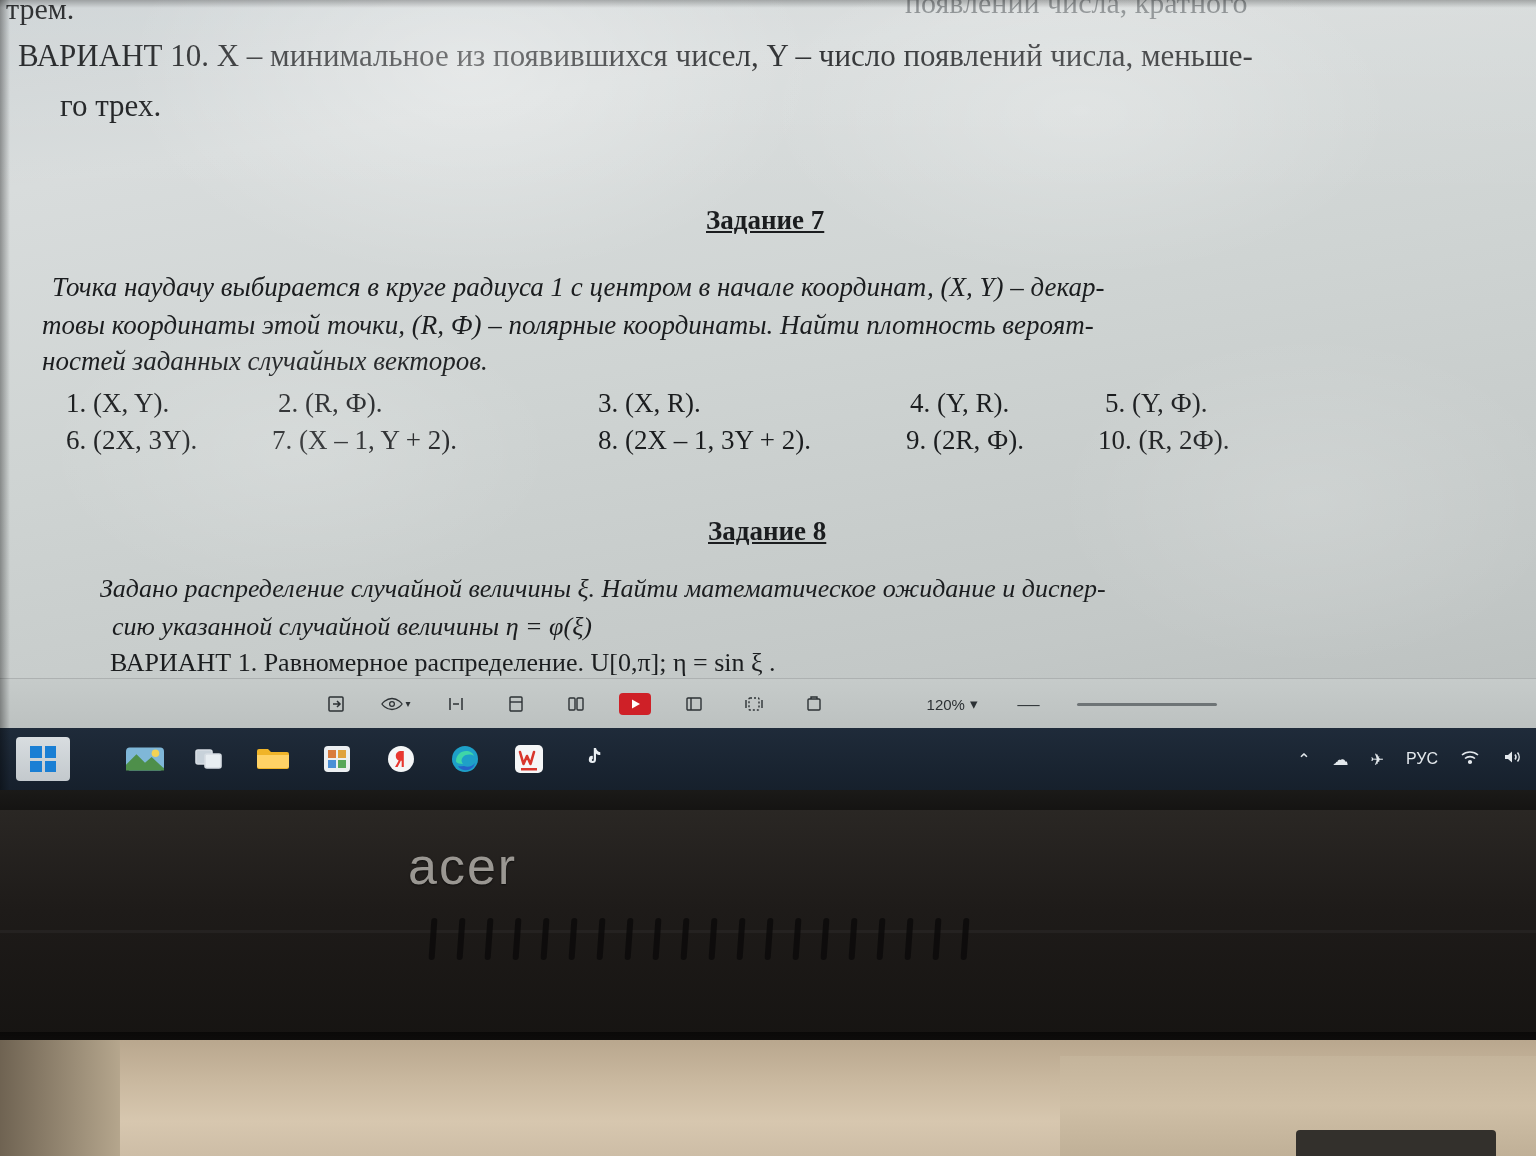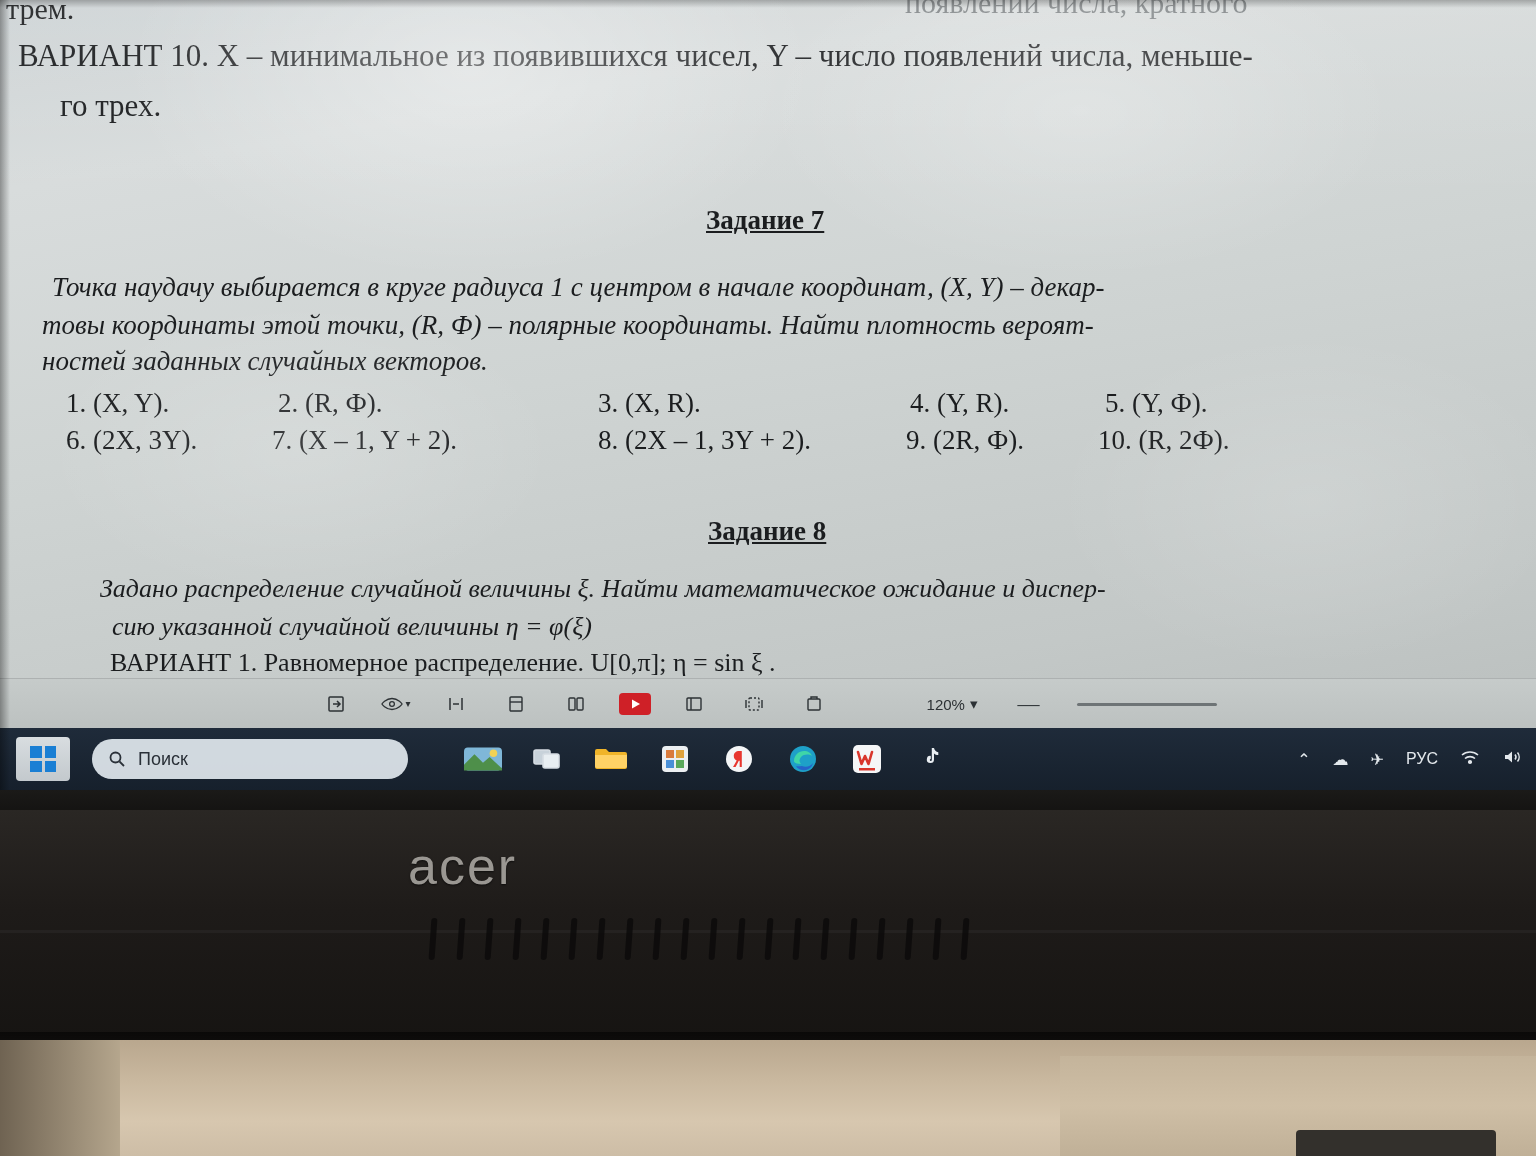--- a/index.html
+++ b/index.html
@@ -430,27 +430,20 @@
 
       <div class="start">
         <div class="win-logo">
           <i></i>
             <i></i>
             <i></i>
             <i></i>
         </div>
       </div>
 
-      <div class="search-box">
-        <svg width="18" height="18" viewBox="0 0 18 18" fill="none" stroke="#2a3038" stroke-width="1.8">
-          <circle cx="7.5" cy="7.5" r="5"></circle>
-            <path d="M11.5 11.5L16 16"></path>
-        </svg>
-        <span class="txt">Поиск</span>
-      </div>
 
       <div class="tb-icons">
 
         <div class="tb-ic">
           <svg width="40" height="28" viewBox="0 0 40 28">
             <rect x="0" y="2" width="40" height="24" rx="4" fill="#7fb7d8"></rect>
             <path d="M0 20l11-11 9 9 7-6 13 12V26H0z" fill="#4e8f4a"></path>
             <circle cx="31" cy="8" r="4" fill="#f2d255"></circle>
           </svg>
         </div>

